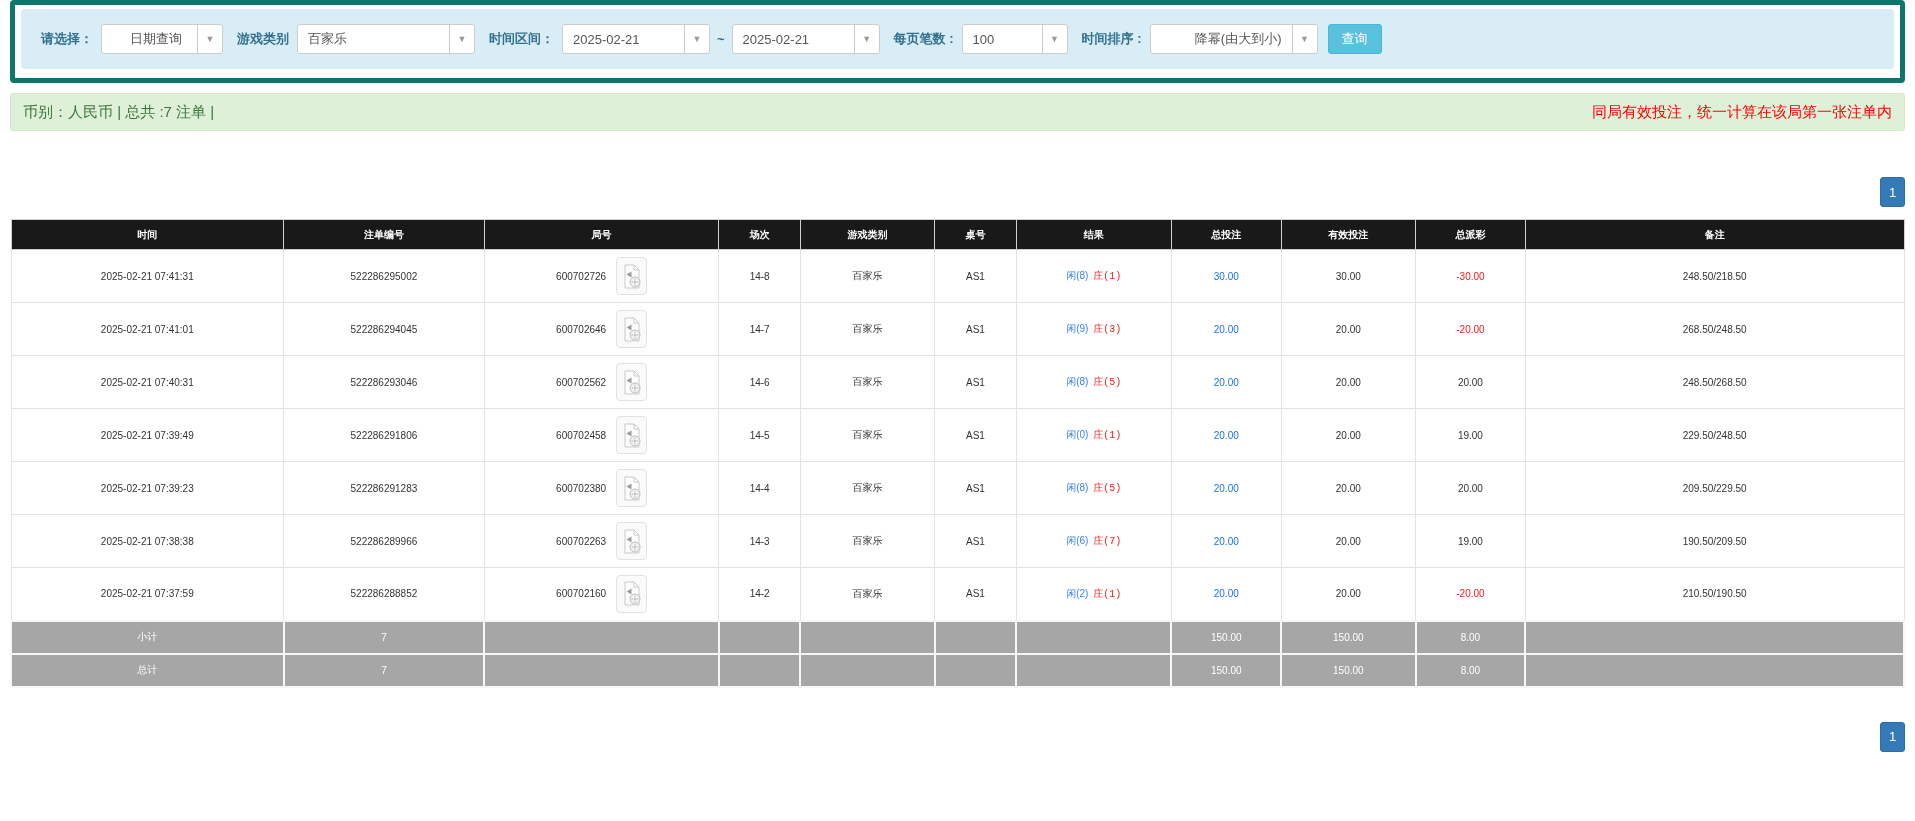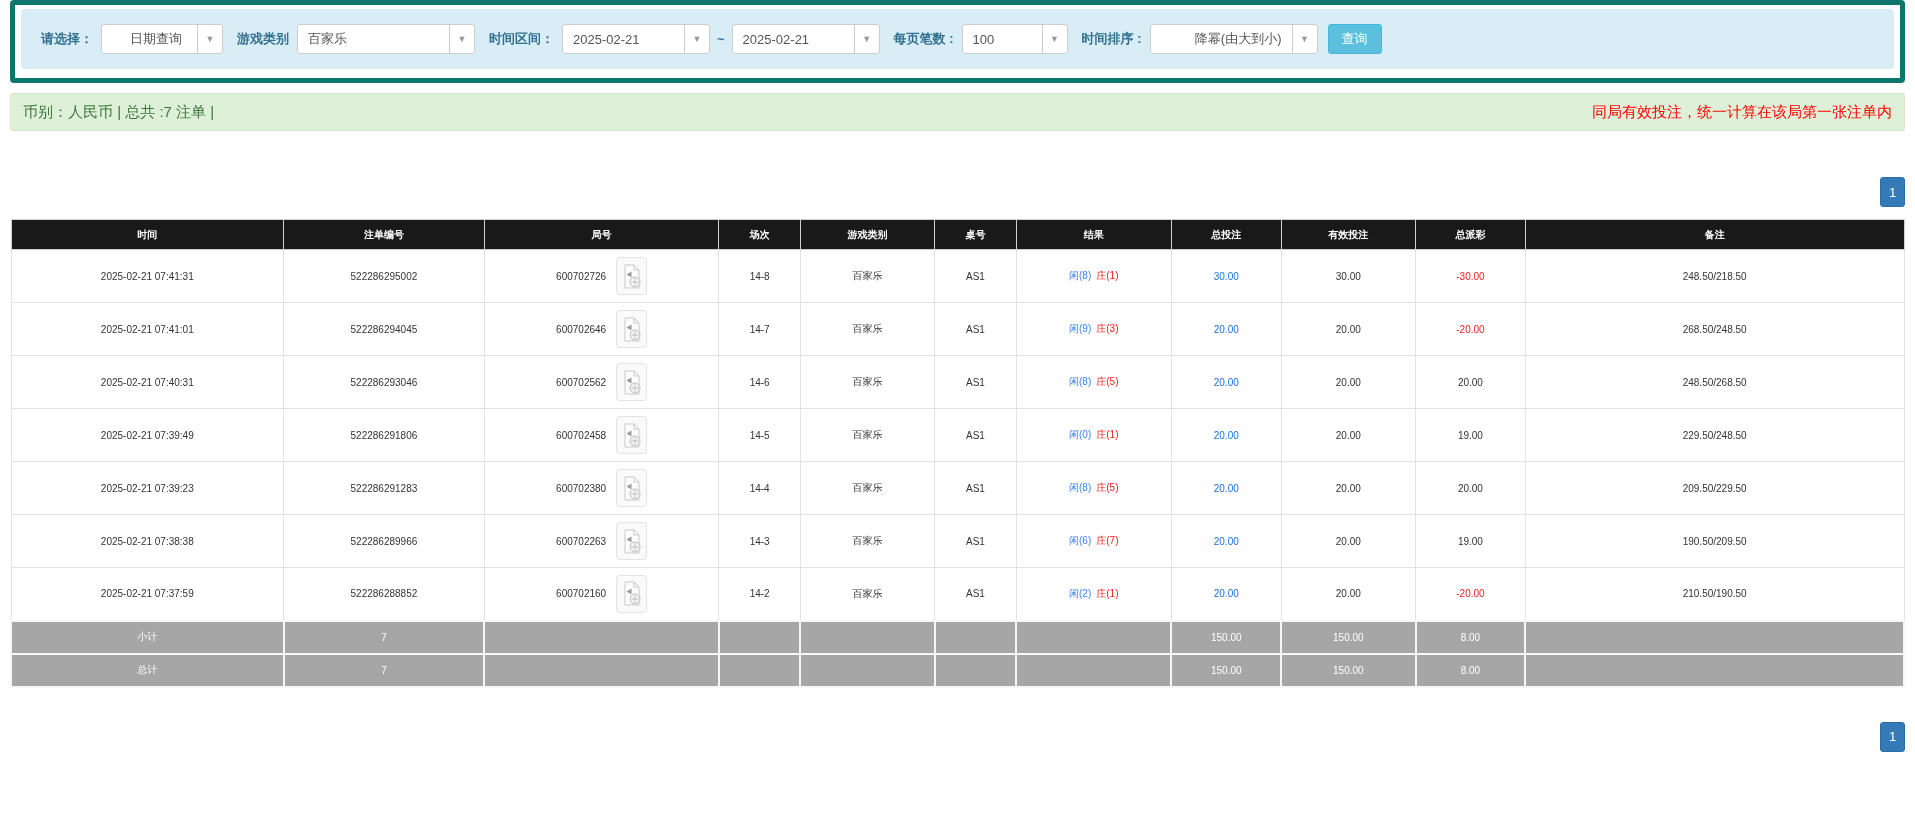--- a/index.html
+++ b/index.html
@@ -145,21 +145,21 @@
     overflow: hidden;
     white-space: nowrap;
   }
   tr.summary-row td {
     background: #a6a6a6;
     color: #fff;
     height: 33px;
     border: 2px solid #f7f7f7;
   }
   .res-player { color: #3b82f6; margin-right: 5px; }
-  .res-banker { color: #ef1c1c; }
+  .res-banker { color: #ef1c1c; font-family: Liberation Mono, monospace; }
   td.bet-link { color: #1a73e8; cursor: pointer; }
   td.payout.neg { color: #ef1c1c; }
 
   .round-wrap { display: inline-flex; align-items: center; gap: 10px; justify-content: space-between; }
   .video-btn {
     width: 31px;
     height: 38px;
     background: #fafafa;
     border: 1px solid #e2e2e2;
     border-radius: 4px;

